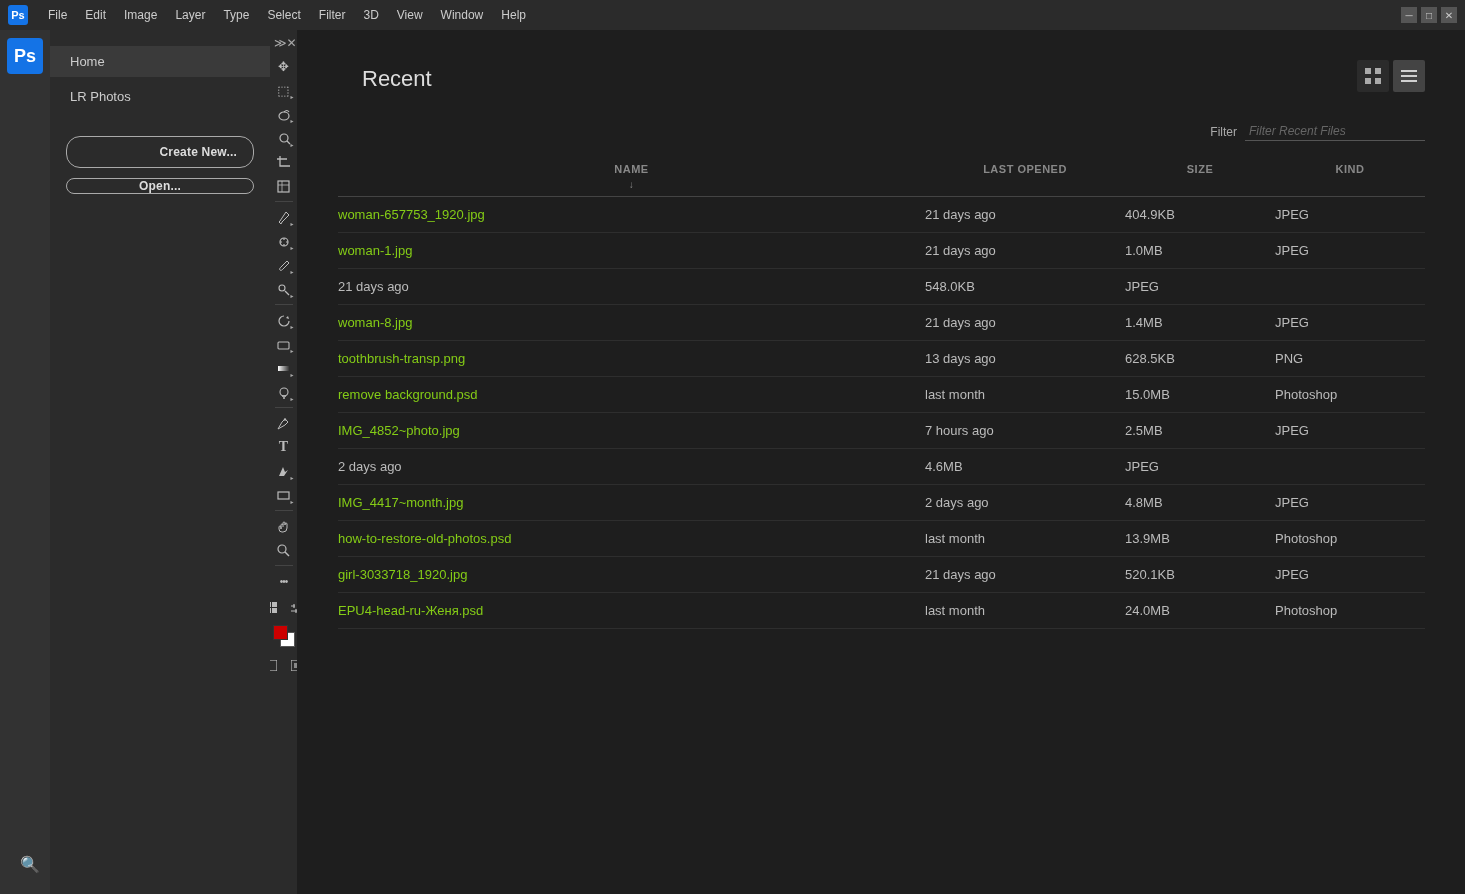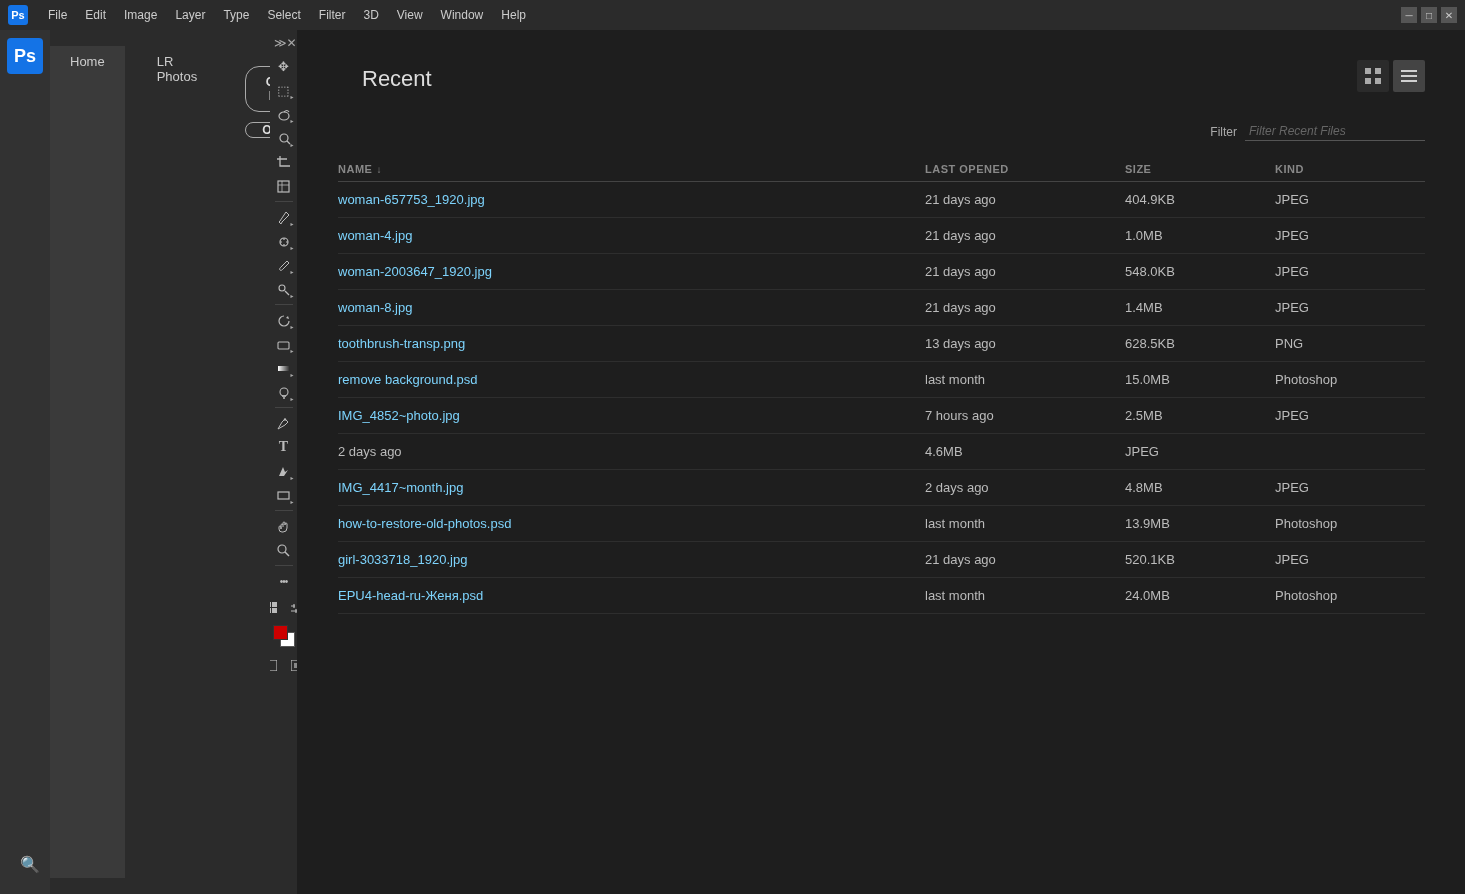--- a/index.html
+++ b/index.html
@@ -87,22 +87,22 @@
       cursor: pointer;
     }
 
     
     .sidebar {
       width: 220px;
       background: #2b2b2b;
       flex-shrink: 0;
       padding: 16px 0;
       display: flex;
-      flex-direction: row;
-      gap: 12px;
+      flex-direction: column;
+      gap: 4px;
     }
     .sidebar-item {
       padding: 8px 20px;
       color: #ccc;
       cursor: pointer;
       font-size: 13px;
       border-radius: 0;
     }
     .sidebar-item.active { background: #3a3a3a; }
 
@@ -224,38 +224,39 @@
     }
     .col-header {
       color: #888;
       font-size: 11px;
       text-transform: uppercase;
       letter-spacing: 0.5px;
       font-weight: 600;
       display: flex;
       align-items: center;
       gap: 4px;
+      flex-direction: column;
     }
     .sort-arrow { font-size: 10px; }
 
     .table-row {
       display: grid;
       grid-template-columns: 1fr 200px 150px 150px;
       border-bottom: 1px solid #2e2e2e;
       padding: 10px 0;
       cursor: pointer;
     }
 
     .cell {
       color: #bbb;
       font-size: 13px;
       display: flex;
       align-items: center;
     }
-    .cell.name { color: #7dd3fc; }
+    .cell.name { color: #84cc16; }
   </style>
 </head>
 <body>
 
 <div class="title-bar">
   <div class="title-bar-menu">
     <div class="ps-logo">Ps</div>
     <span class="menu-item">File</span>
     <span class="menu-item">Edit</span>
     <span class="menu-item">Image</span>
@@ -498,27 +499,26 @@
       </div>
 
       <div id="table-body">
           <div class="table-row">
     <div class="cell name">woman-657753_1920.jpg</div>
     <div class="cell">21 days ago</div>
     <div class="cell">404.9KB</div>
     <div class="cell">JPEG</div>
   </div>
           <div class="table-row">
-    <div class="cell name">woman-4.jpg</div>
+    <div class="cell name">woman-1.jpg</div>
     <div class="cell">21 days ago</div>
     <div class="cell">1.0MB</div>
     <div class="cell">JPEG</div>
   </div>
           <div class="table-row">
-    <div class="cell name">woman-2003647_1920.jpg</div>
     <div class="cell">21 days ago</div>
     <div class="cell">548.0KB</div>
     <div class="cell">JPEG</div>
   </div>
           <div class="table-row">
     <div class="cell name">woman-8.jpg</div>
     <div class="cell">21 days ago</div>
     <div class="cell">1.4MB</div>
     <div class="cell">JPEG</div>
   </div>

